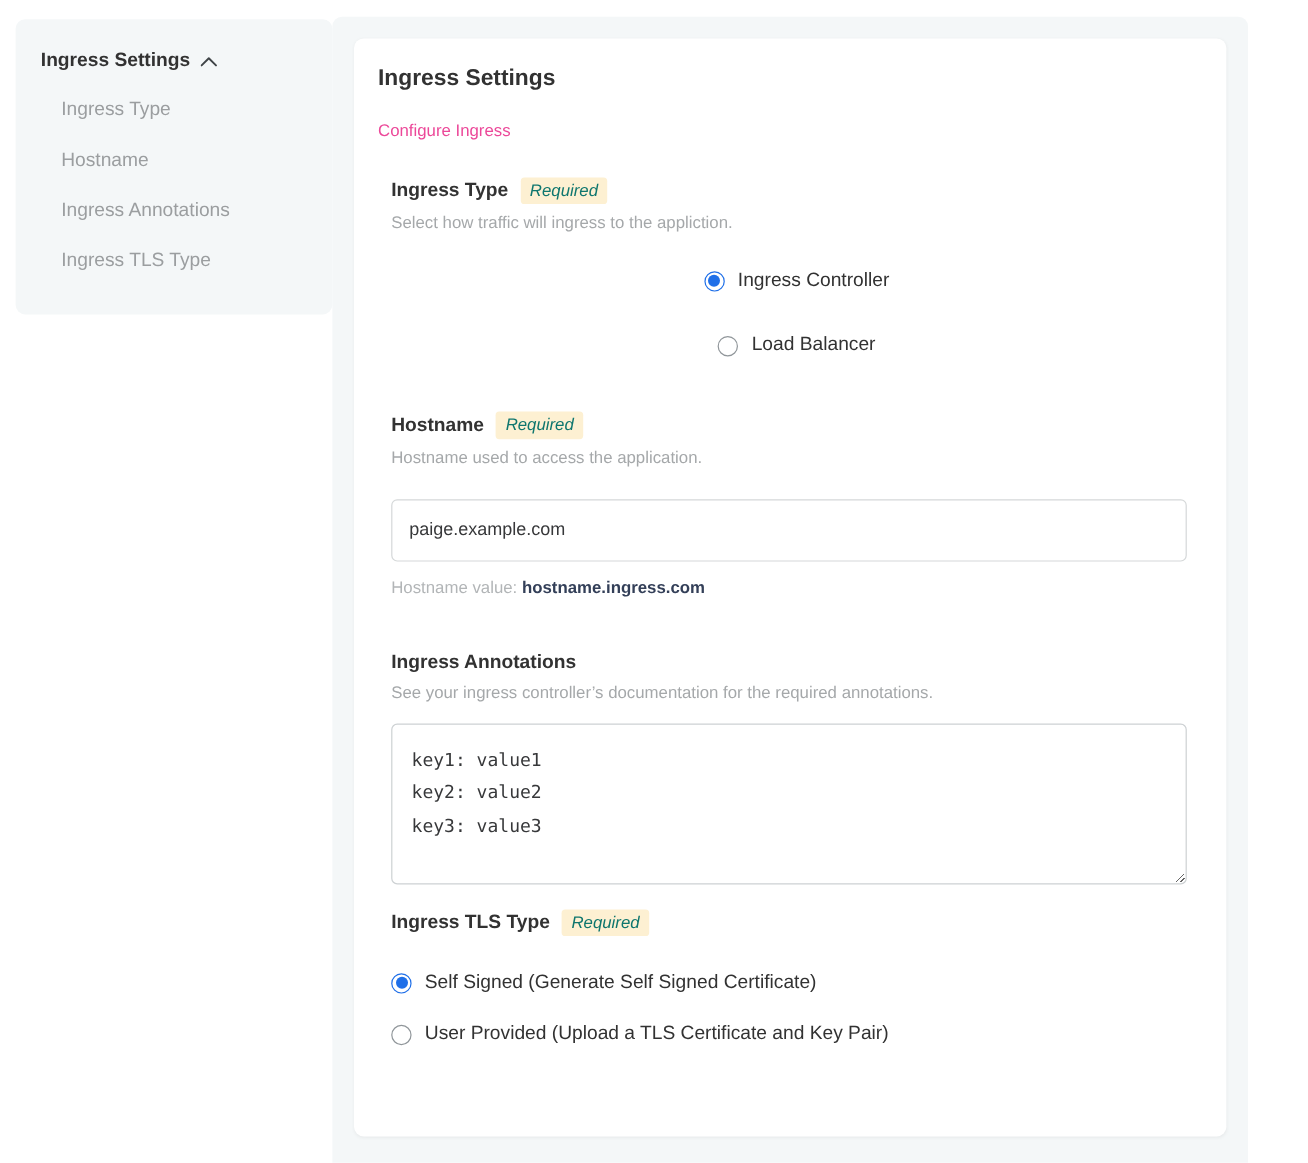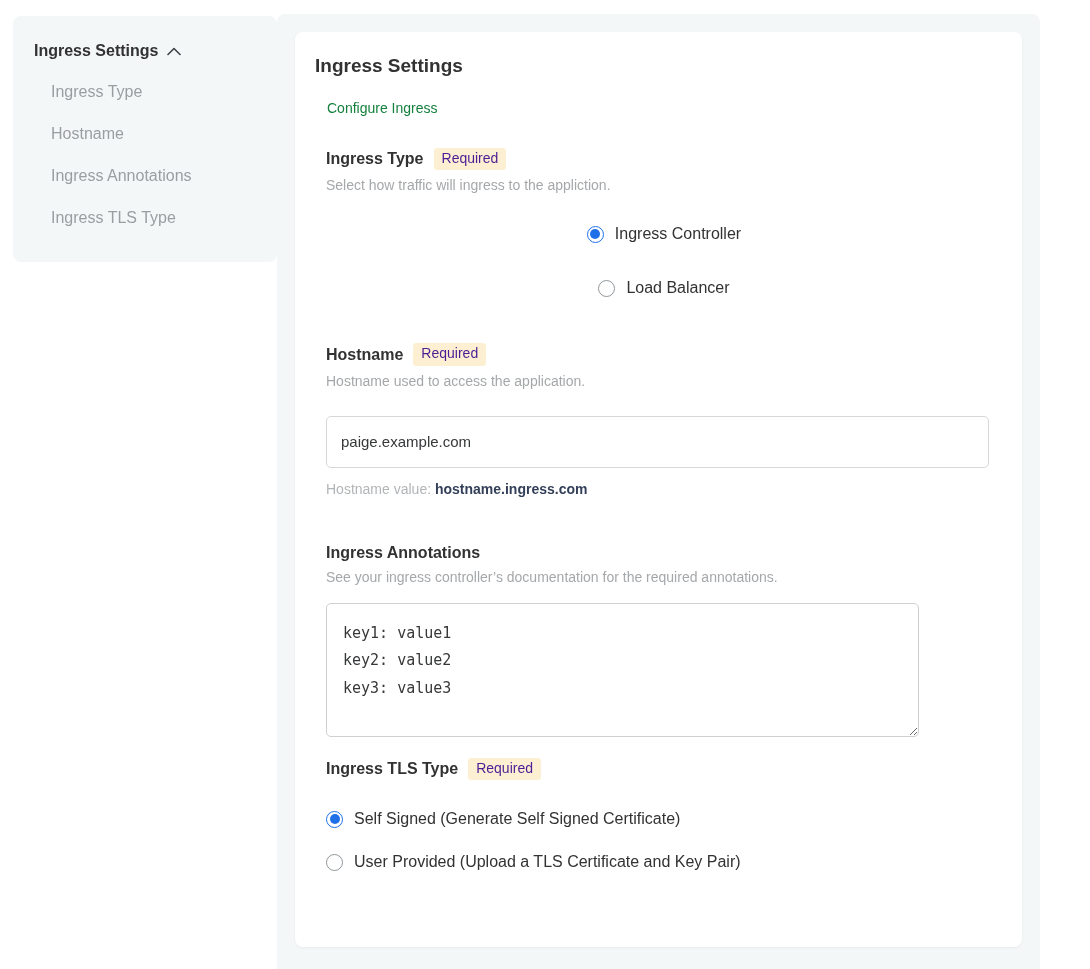--- a/index.html
+++ b/index.html
@@ -37,28 +37,28 @@
     padding: 18px;
     flex: none;
   }
   .card {
     background: #ffffff;
     border-radius: 8px;
     box-shadow: 0 1px 3px rgba(0,0,0,0.05);
     padding: 23px 20px 76px 20px;
   }
   .card-title { font-size: 19px; font-weight: bold; color: #323232; line-height: 1.2; }
-  .card-sub { margin-top: 22px; font-size: 14px; color: #15803d; margin-left: 12px; }
+  .card-sub { margin-top: 22px; font-size: 14px; color: #ec4899; }
 
   .sections { margin-left: 11px; }
   .section-head { display: flex; align-items: center; gap: 10px; }
   .section-title { font-size: 16px; font-weight: bold; color: #323232; line-height: 1.2; }
   .badge {
-    background: #fdf0d2; color: #4c1d95;
-    font-size: 14px; padding: 3px 8px 4px 8px; border-radius: 3px; line-height: 1.1;
+    background: #fdf0d2; color: #0f766e;
+    font-size: 14px; padding: 3px 8px 4px 8px; border-radius: 3px; line-height: 1.1; font-style: italic;
   }
   .help { margin-top: 7px; font-size: 14px; color: #a5a8aa; }
 
   .sec-ingress-type { margin-top: 32px; }
   .radio-row { margin-top: 32px; display: flex; align-items: center; gap: 36px; flex-direction: column; }
   .radio-item { display: flex; align-items: center; gap: 11px; font-size: 16px; color: #323232; cursor: pointer; }
   .radio {
     width: 17px; height: 17px; border-radius: 50%;
     border: 1.5px solid #90969a; background: #fff; position: relative; flex: none;
   }
@@ -73,21 +73,21 @@
     border: 1px solid #d5d8d9; border-radius: 5px;
     padding: 0 14px; font-size: 15px; color: #37383a;
     font-family: "Liberation Sans", "DejaVu Sans", sans-serif;
     background: #fff; outline: none; display: block;
   }
   .default-line { margin-top: 13px; font-size: 14px; color: #b2b5b7; }
   .default-line strong { color: #333f58; font-weight: bold; }
 
   .sec-annotations { margin-top: 46px; }
   .textarea {
-    margin-top: 18px; width: 593px; height: 134px;
+    margin-top: 18px; width: 663px; height: 134px;
     border: 1px solid #cdd1d3; border-radius: 5px;
     padding: 16px 16px; font-size: 15px; line-height: 27.5px;
     font-family: "DejaVu Sans Mono", "Liberation Mono", monospace;
     color: #37383a; background: #fff; outline: none; display: block;
     resize: both;
   }
 
   .sec-tls { margin-top: 21px; }
   .radio-list { margin-top: 30px; display: flex; flex-direction: column; gap: 25px; }
 

